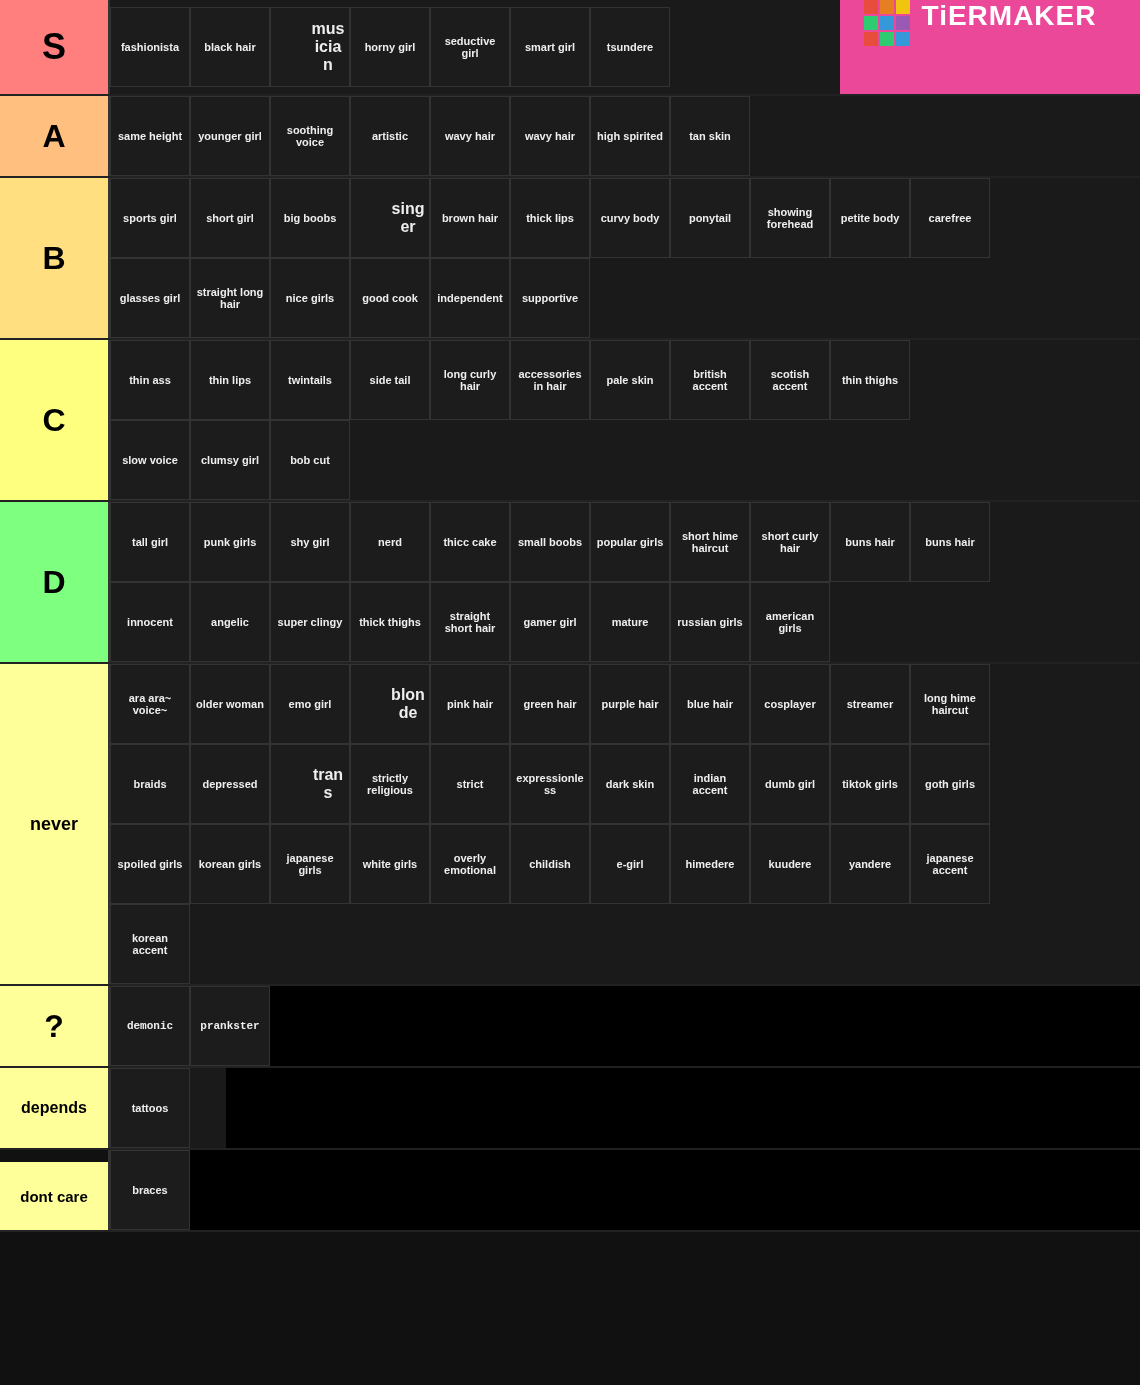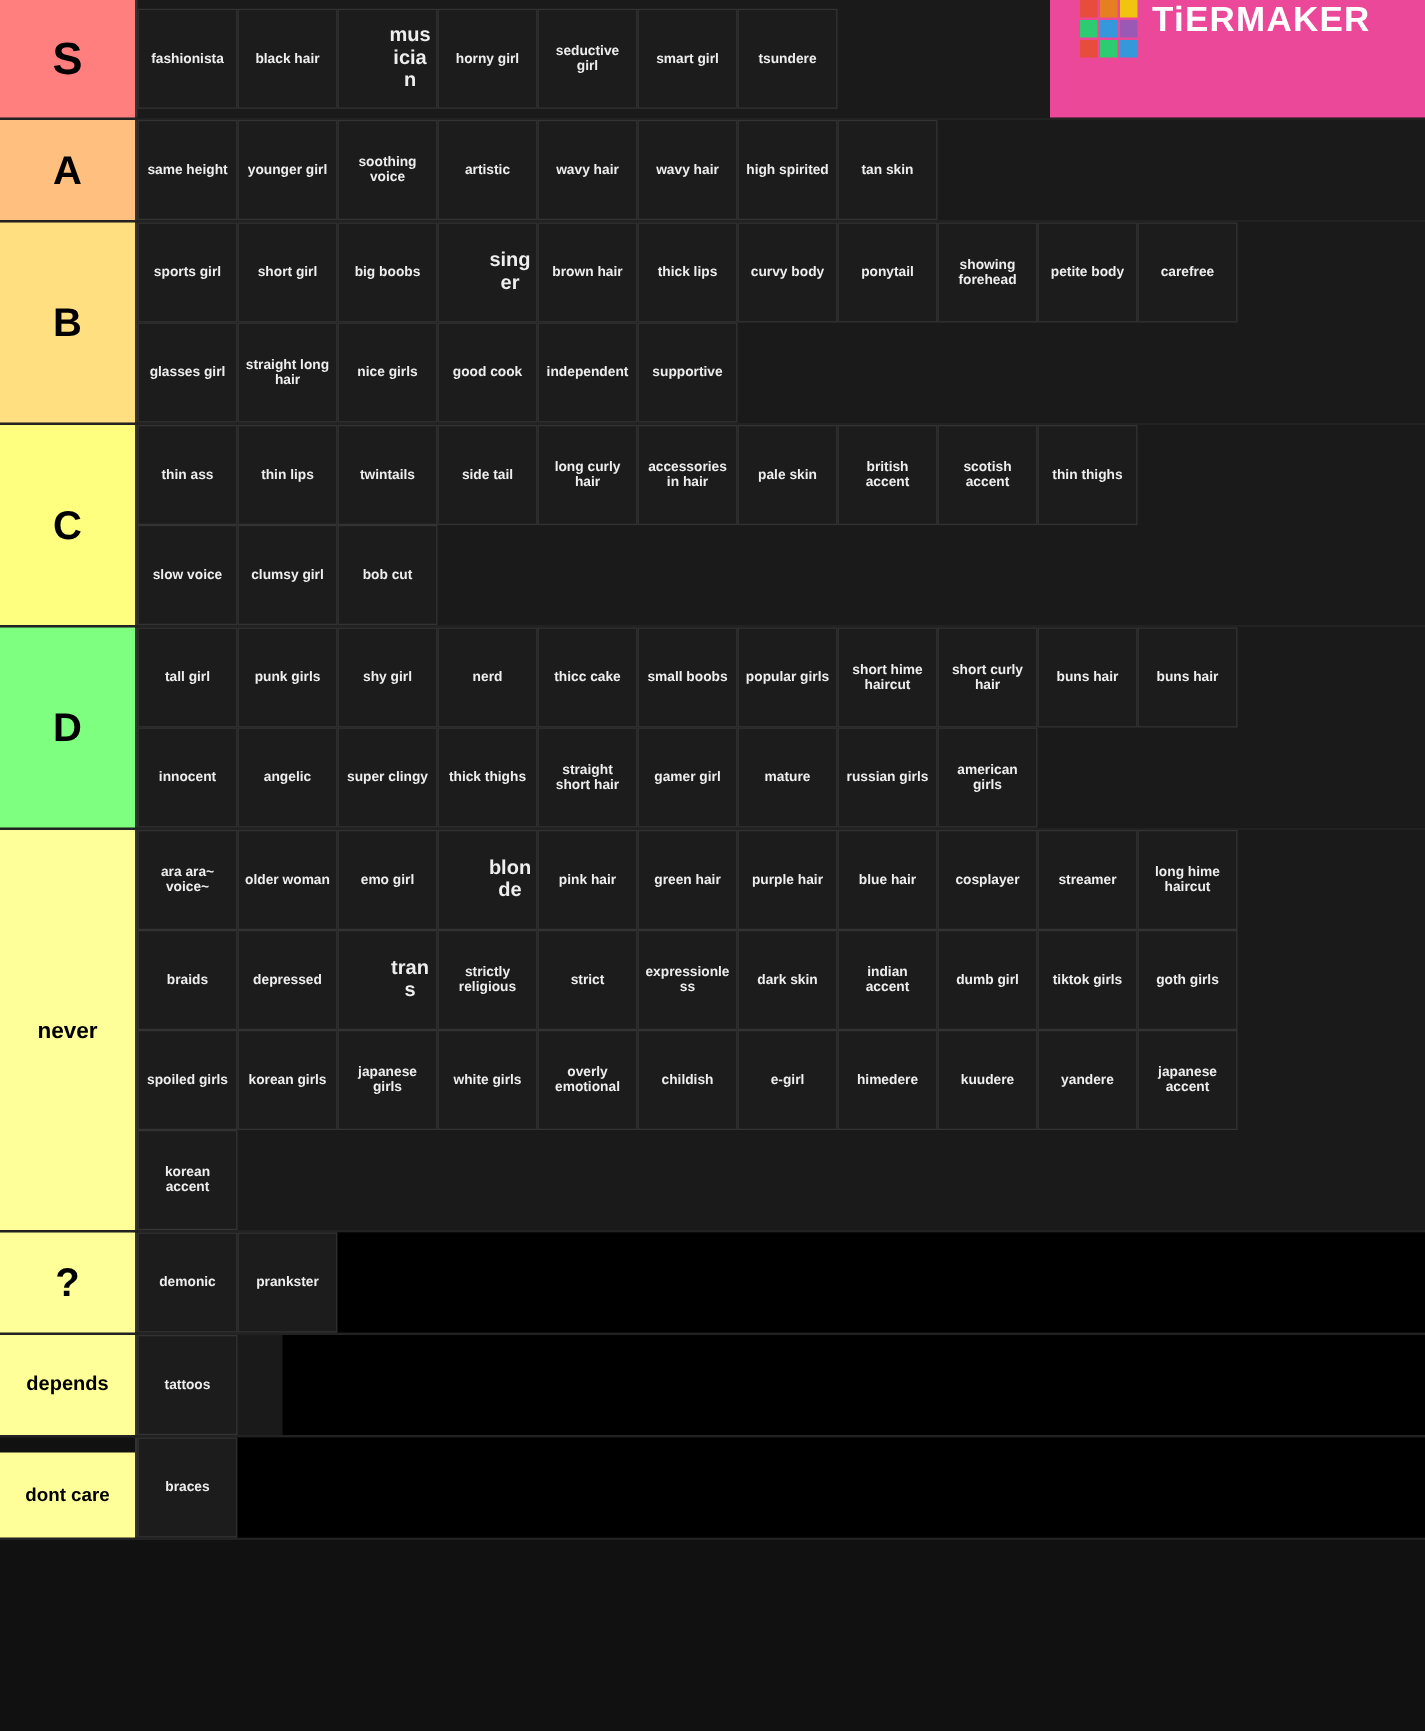--- a/index.html
+++ b/index.html
@@ -258,21 +258,21 @@
       </div>
       <div class="items-sub-row">
         <div class="tier-item">korean accent</div>
         <div class="black-filler"></div>
       </div>
     </div>
   </div>
 
   <div class="tier-row" style="min-height:80px;">
     <div class="tier-label tier-q">?</div>
-    <div class="tier-items" style="align-items:center;">
+    <div class="tier-items" style="align-items:center;font-family:Liberation Mono, monospace;">
       <div class="tier-item">demonic</div>
       <div class="tier-item">prankster</div>
       <div class="black-filler"></div>
     </div>
   </div>
 
   <div class="tier-row" style="min-height:80px;">
     <div class="tier-label tier-depends" style="font-size:16px; text-align:center; padding:4px;">depends</div>
     <div class="tier-items" style="align-items:center;gap:36px;">
       <div class="tier-item">tattoos</div>

